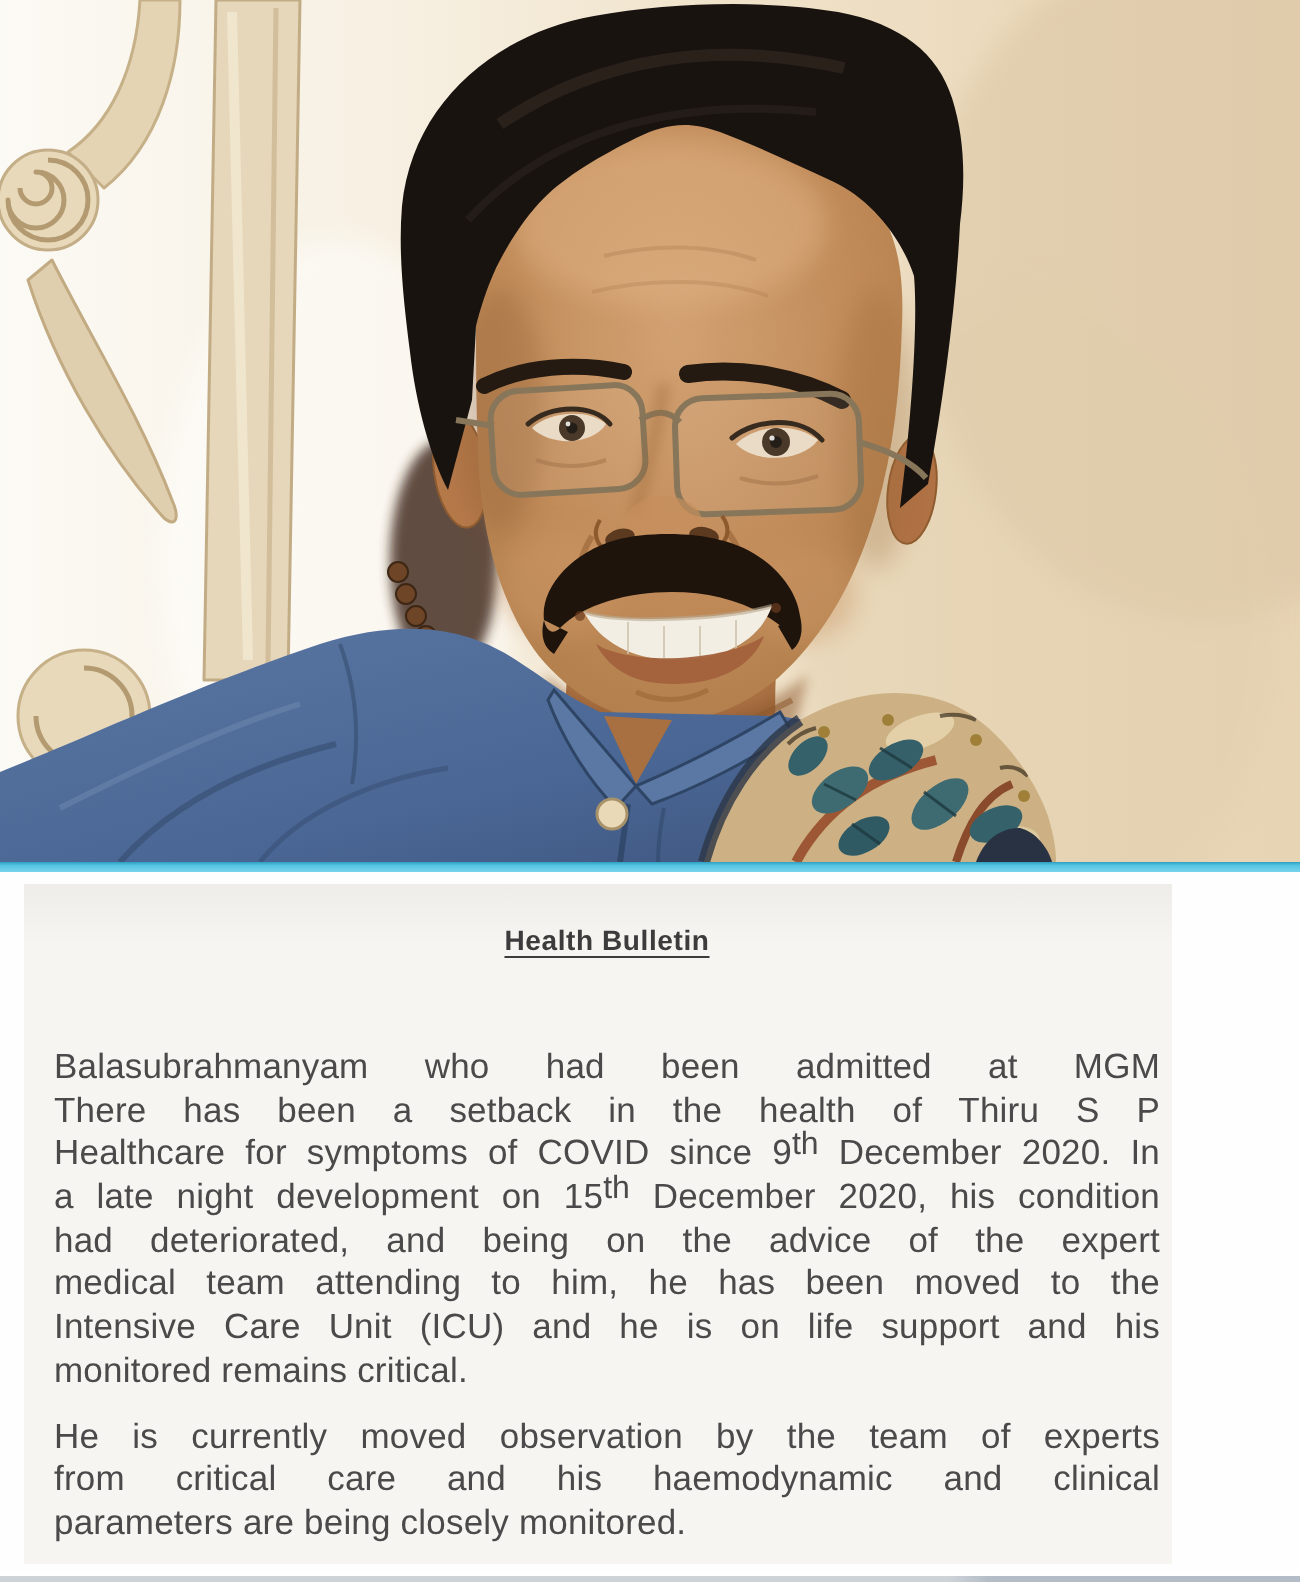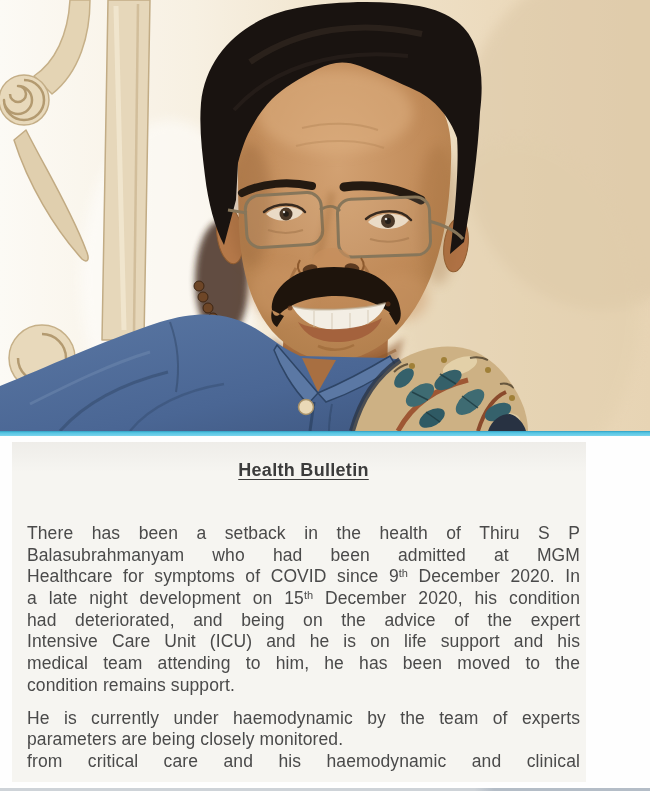--- a/index.html
+++ b/index.html
@@ -18,31 +18,31 @@
     position:absolute; left:12px; top:6px; width:574px; height:340px;
     background:#f6f5f1;
   }
   .paper-shade {
     position:absolute; left:12px; top:6px; width:574px; height:30px;
     background:linear-gradient(180deg,rgba(232,230,226,0.55),rgba(246,245,241,0));
   }
   .doc-content { position:absolute; left:27px; top:0; width:553px; }
   .title {
     margin:0; padding-top:23px; text-align:center;
-    font-size:18px; line-height:22px; font-weight:700; color:#3c3c3c;
+    font-size:14px; line-height:22px; font-weight:700; color:#3c3c3c;
     text-decoration:underline; text-underline-offset:3px; letter-spacing:0.3px;
   }
   .para { font-size:17.5px; color:#4a4a4a; }
   .para .line {
     height:21.7px; line-height:21.7px;
     text-align:justify; text-align-last:justify;
     letter-spacing:0.1px;
   }
   .para .line.last { text-align-last:left; }
-  .para sup { font-size:11px; line-height:0; vertical-align:5px; letter-spacing:0; }
+  .para sup { font-size:16px; line-height:0; vertical-align:5px; letter-spacing:0; }
   .p1 { margin-top:42px; }
   .p2 { margin-top:11px; }
   .bottom-strip { position:absolute; left:0; bottom:0; width:650px; height:6px; background:#ffffff; }
   .bottom-strip .bar {
     position:absolute; top:2px; left:0; width:100%; height:3px;
     background:linear-gradient(90deg,#ced3d8 0%,#ced3d8 73%,#b4bdc7 76%,#b4bdc7 100%);
   }
 </style>
 </head>
 <body>
@@ -234,33 +234,33 @@
 
   <div class="separator"></div>
 
   <div class="doc">
     <div class="paper"></div>
     <div class="paper-shade"></div>
     <div class="doc-content">
       <div class="title">Health Bulletin</div>
       <div id="bulletin-body">
           <div class="para p1">
+            <div class="line"><span>Balasubrahmanyam who had been admitted at MGM</span></div>
             <div class="line"><span>There has been a setback in the health of Thiru S P</span></div>
-            <div class="line"><span>Balasubrahmanyam who had been admitted at MGM</span></div>
             <div class="line"><span>Healthcare for symptoms of COVID since 9</span><sup>th</sup><span> December 2020. In</span></div>
             <div class="line"><span>a late night development on 15</span><sup>th</sup><span> December 2020, his condition</span></div>
             <div class="line"><span>had deteriorated, and being on the advice of the expert</span></div>
+            <div class="line"><span>medical team attending to him, he has been moved to the</span></div>
             <div class="line"><span>Intensive Care Unit (ICU) and he is on life support and his</span></div>
-            <div class="line"><span>medical team attending to him, he has been moved to the</span></div>
-            <div class="line last"><span>condition remains support.</span></div>
+            <div class="line last"><span>monitored remains critical.</span></div>
           </div>
           <div class="para p2">
-            <div class="line"><span>He is currently under haemodynamic by the team of experts</span></div>
+            <div class="line"><span>He is currently moved observation by the team of experts</span></div>
+            <div class="line"><span>from critical care and his haemodynamic and clinical</span></div>
             <div class="line last"><span>parameters are being closely monitored.</span></div>
-            <div class="line"><span>from critical care and his haemodynamic and clinical</span></div>
           </div>
         </div>
     </div>
   </div>
 
   <div class="bottom-strip">
     <div class="bar"></div>
   </div>
 
 </div>

